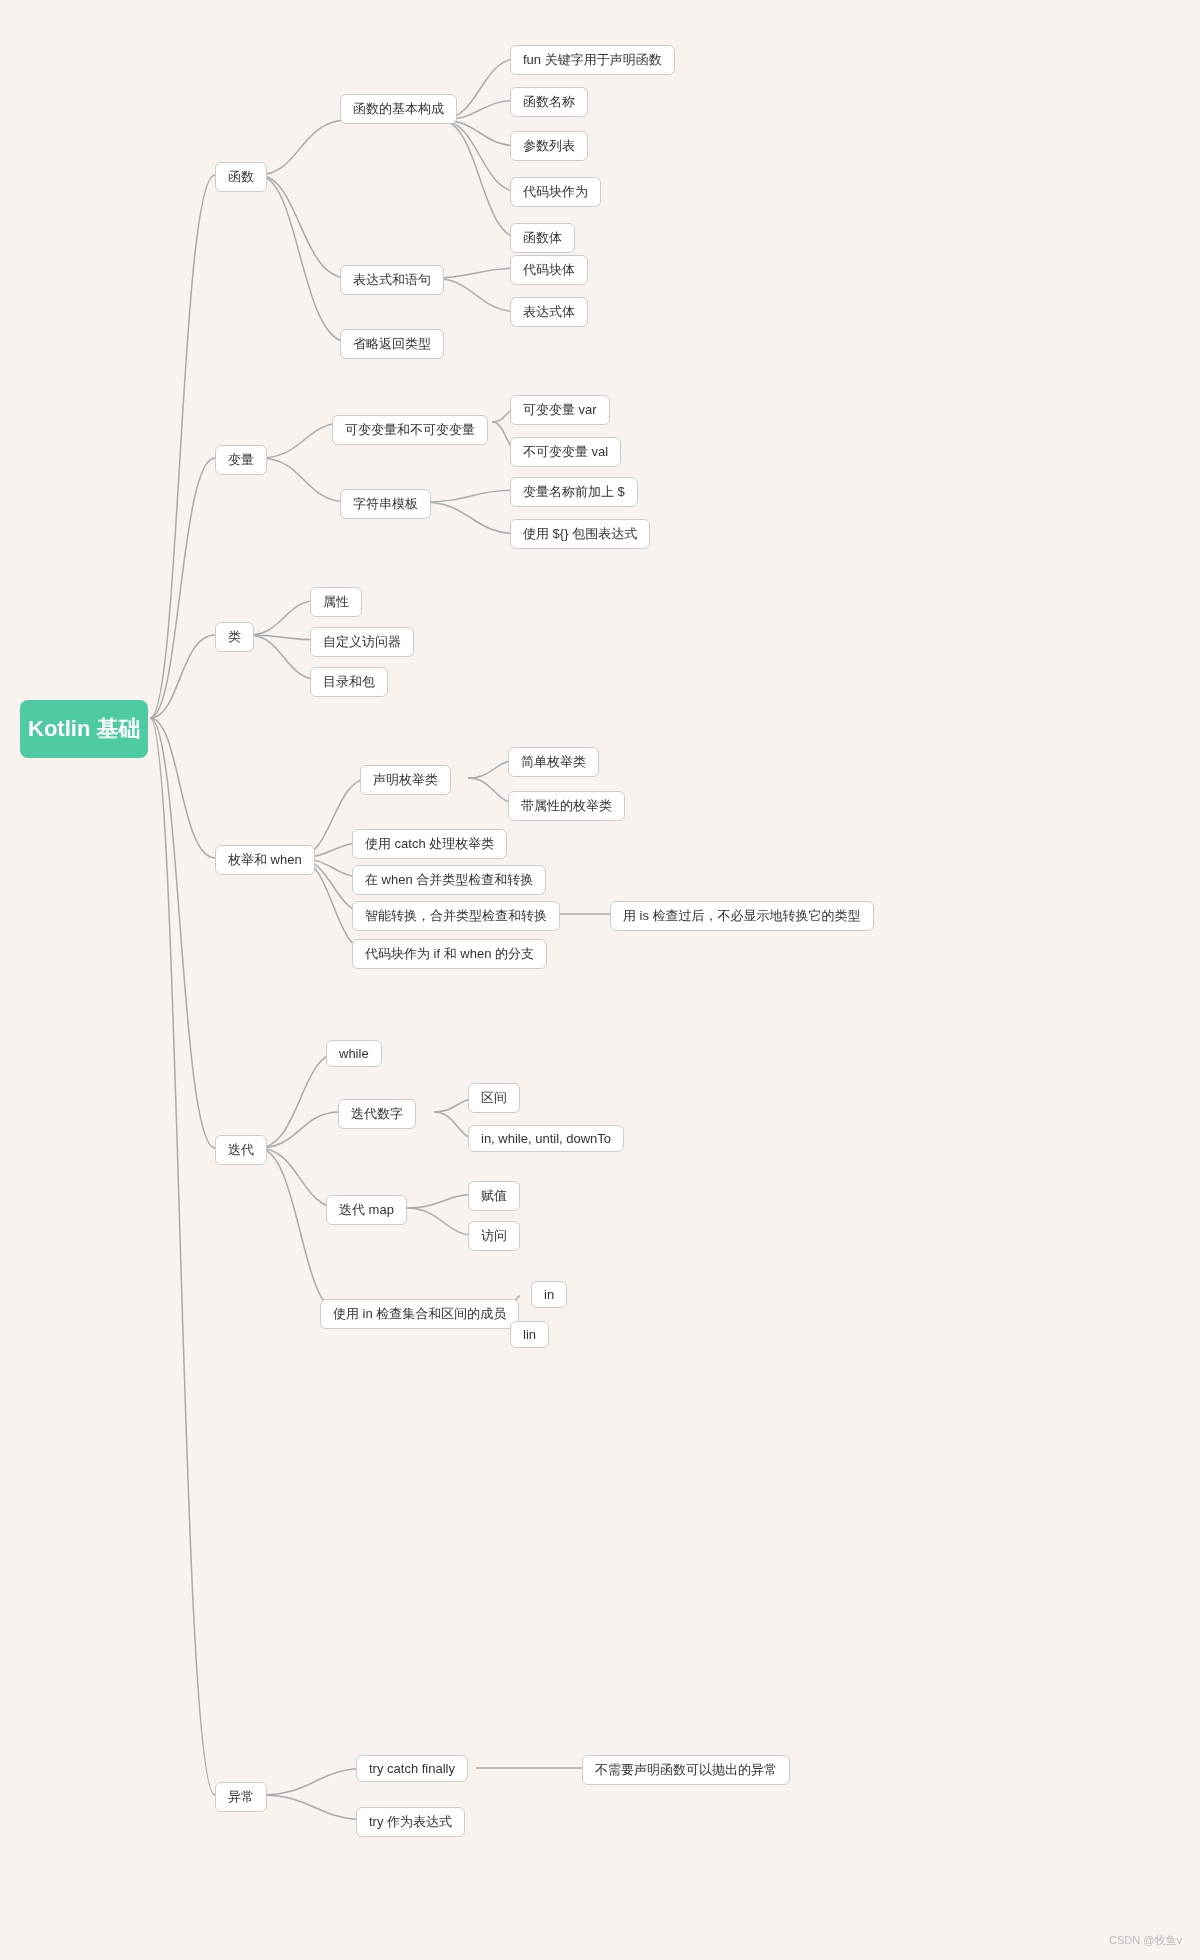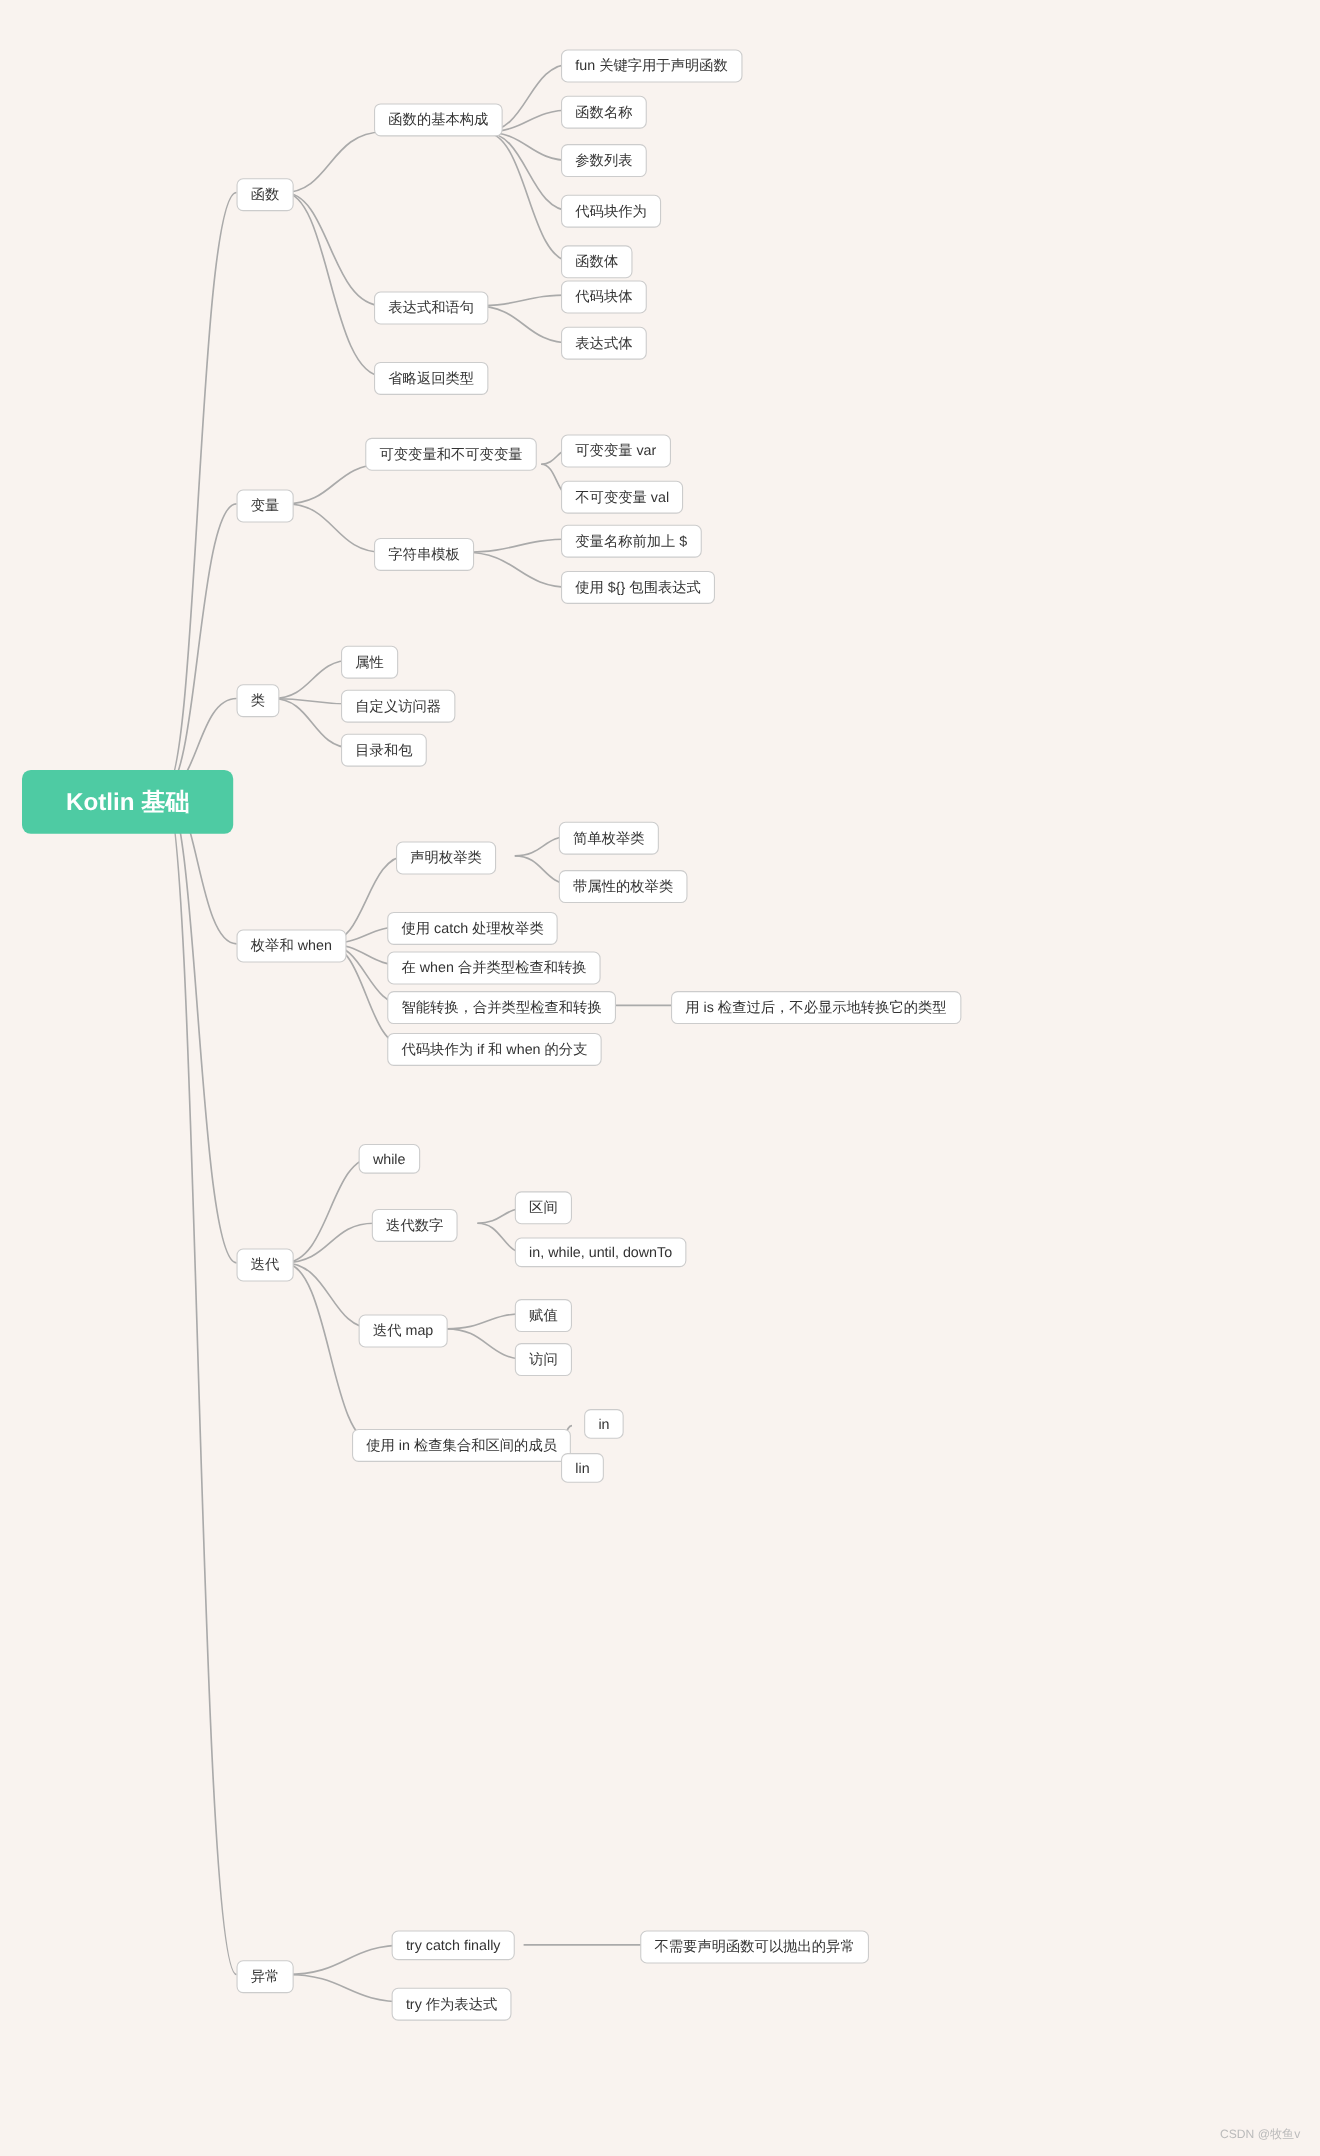--- a/index.html
+++ b/index.html
@@ -13,21 +13,21 @@
     }
 
     .root-label {
       position: absolute;
       left: 20px;
       top: 700px;
       background: #4ecba3;
       color: white;
       font-size: 22px;
       font-weight: bold;
-      padding: 14px 40px;
+      padding: 14px 8px;
       border-radius: 8px;
       white-space: nowrap;
     }
 
     
     .node {
       position: absolute;
       background: white;
       border: 1.5px solid #ccc;
       border-radius: 6px;
@@ -141,21 +141,21 @@
 <div class="node" style="left:215px;top:445px">变量</div>
 <div class="node" style="left:215px;top:622px">类</div>
 <div class="node" style="left:215px;top:845px">枚举和 when</div>
 <div class="node" style="left:215px;top:1135px">迭代</div>
 <div class="node" style="left:215px;top:1782px">异常</div>
 
 <div class="node" style="left:340px;top:94px">函数的基本构成</div>
 <div class="node" style="left:340px;top:265px">表达式和语句</div>
 <div class="node" style="left:340px;top:329px">省略返回类型</div>
 
-<div class="node" style="left:332px;top:398px">可变变量和不可变变量</div>
+<div class="node" style="left:332px;top:415px">可变变量和不可变变量</div>
 <div class="node" style="left:340px;top:489px">字符串模板</div>
 
 <div class="node" style="left:310px;top:587px">属性</div>
 <div class="node" style="left:310px;top:627px">自定义访问器</div>
 <div class="node" style="left:310px;top:667px">目录和包</div>
 
 <div class="node" style="left:360px;top:765px">声明枚举类</div>
 <div class="node" style="left:352px;top:829px">使用 catch 处理枚举类</div>
 <div class="node" style="left:352px;top:865px">在 when 合并类型检查和转换</div>
 <div class="node" style="left:352px;top:901px">智能转换，合并类型检查和转换</div>

